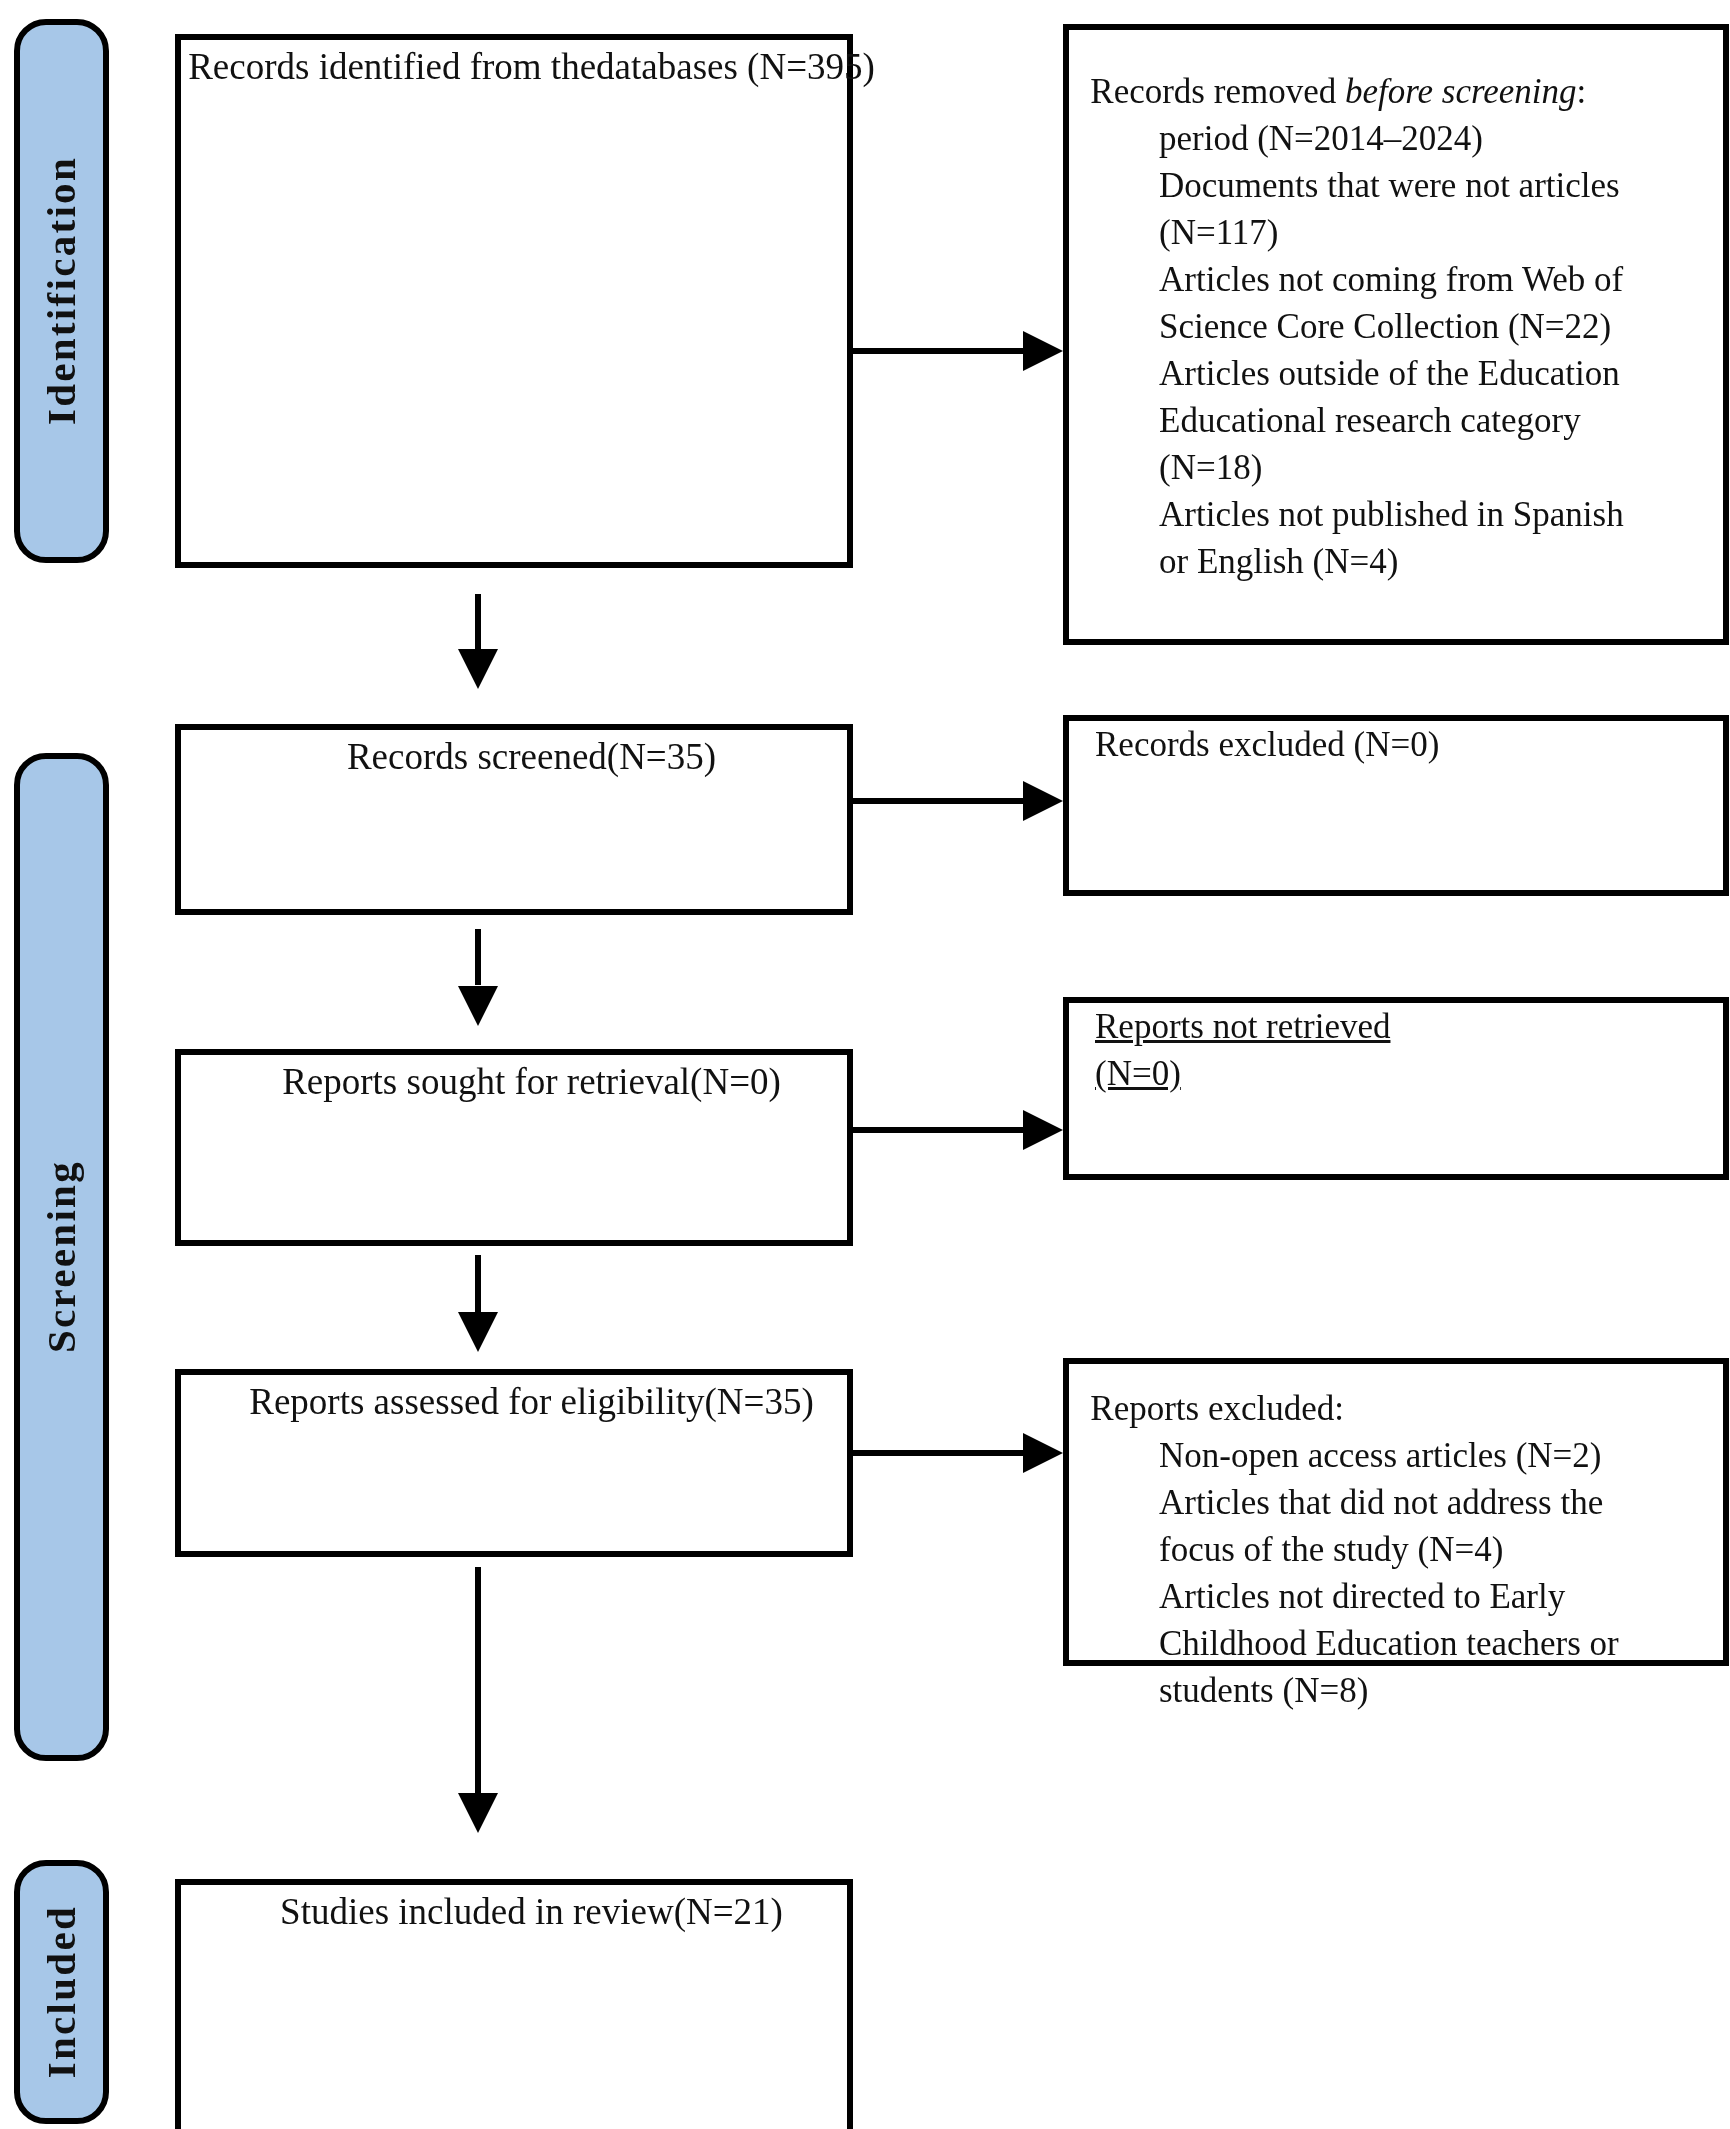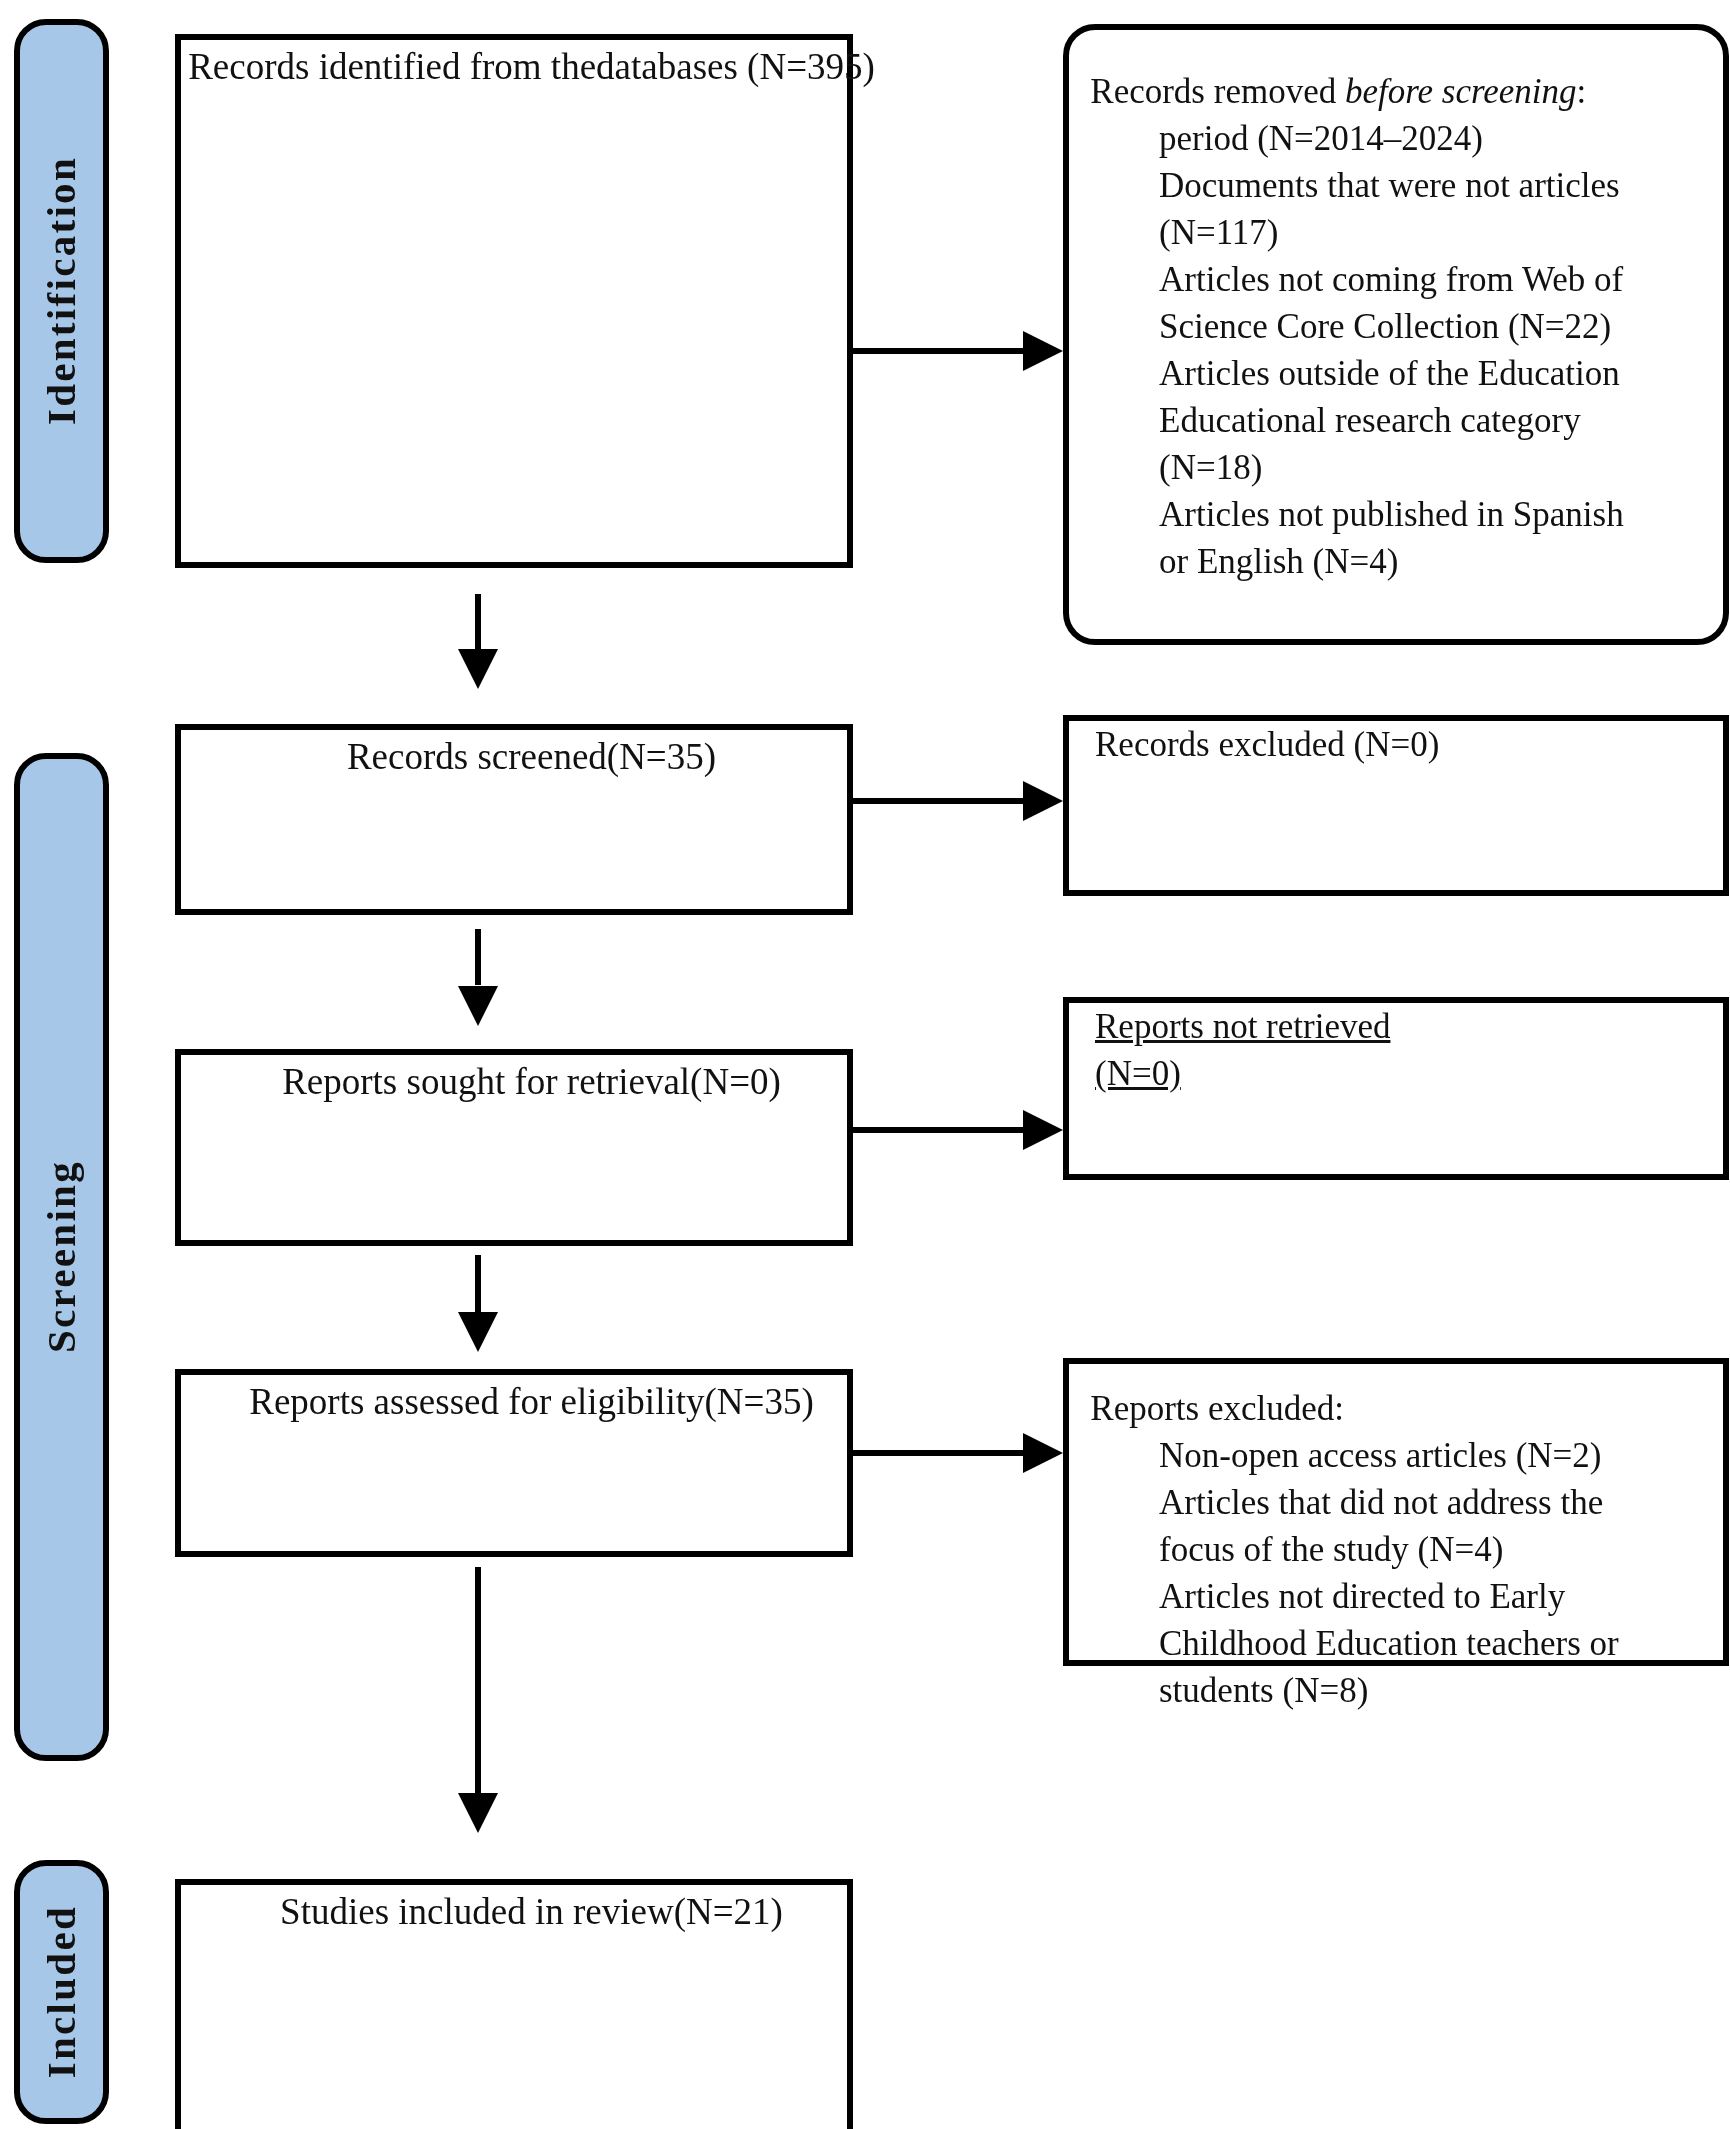--- a/index.html
+++ b/index.html
@@ -112,21 +112,21 @@
   <div class="box main-box" style="top:1354px;height:188px;">
     <div class="line">Reports assessed for eligibility</div>
     <div class="line">(N=35)</div>
   </div>
 
   <div class="box main-box" style="top:1864px;height:321px;">
     <div class="line">Studies included in review</div>
     <div class="line">(N=21)</div>
   </div>
 
-  <div class="box side-box" style="top:24.4px;height:621px;padding-top:38px;border-radius:32px;">
+  <div class="box side-box" style="top:24.4px;height:621px;padding-top:38px;">
     <div class="s-title"><span>Records removed </span><span class="ital">before screening</span><span>:</span></div>
     <div class="s-item">
       <div class="line">period (N=2014–2024)</div>
     </div>
     <div class="s-item">
       <div class="line">Documents that were not articles</div>
       <div class="line">(N=117)</div>
     </div>
     <div class="s-item">
       <div class="line">Articles not coming from Web of</div>

